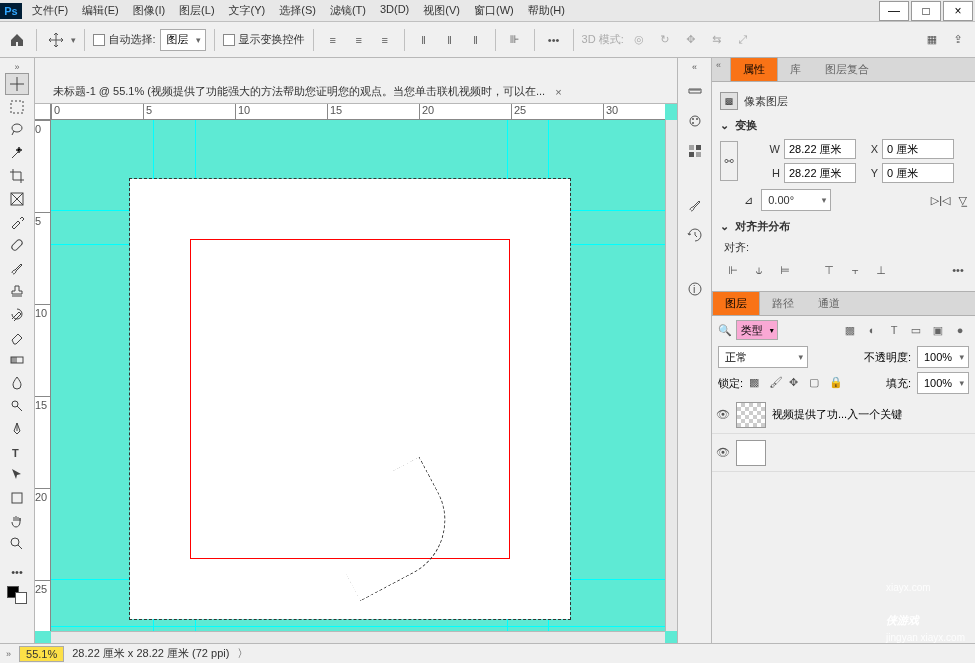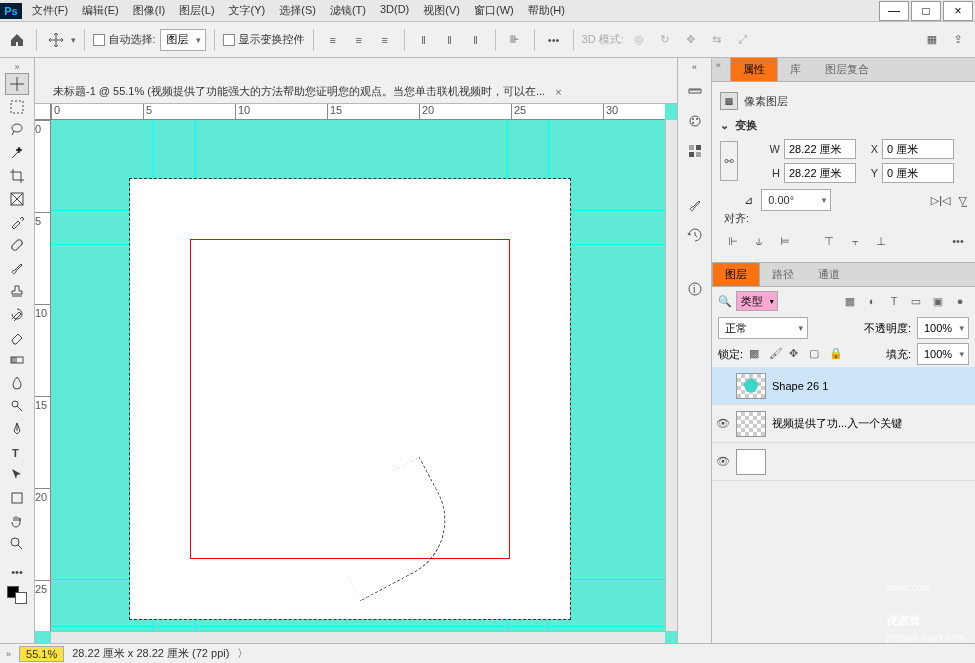--- a/index.html
+++ b/index.html
@@ -408,20 +408,23 @@
       </div>
       <div class="angle-row">
         <span>⊿</span>
         <div class="opt-dd" style="width:70px">
             <span>0.00°</span>
           </div>
         <span style="flex:1"></span>
         <span>▷|◁</span>
         <span>▽̲</span>
       </div>
+      <div class="sect-head">
+          <span>对齐并分布</span>
+        </div>
       <div style="padding-left:4px;color:#333">对齐:</div>
       <div class="align-row">
         <div class="ai">⊩</div>
         <div class="ai">⫝</div>
         <div class="ai">⊨</div>
         <div style="width:10px"></div>
         <div class="ai">⊤</div>
         <div class="ai">⫟</div>
         <div class="ai">⊥</div>
         <div style="flex:1"></div>
@@ -465,27 +468,20 @@
         <span class="li">✥</span>
         <span class="li">▢</span>
         <span class="li">🔒</span>
         <span style="flex:1"></span>
         <span>填充:</span>
         <div class="opt-dd" style="width:52px">
             <span>100%</span>
           </div>
       </div>
       <div class="layer-list">
-        <div class="layer-row sel">
-          <span class="eye"></span>
-          <div class="thumb checker">
-              <div style="position:absolute;inset:4px;background:#3dd6c4;clip-path:polygon(50% 0,90% 40%,70% 90%,30% 90%,10% 40%)"></div>
-            </div>
-          <span class="lname">Shape 26 1</span>
-        </div>
         <div class="layer-row">
           <span class="eye">👁</span>
           <div class="thumb checker"></div>
           <span class="lname">视频提供了功...入一个关键</span>
         </div>
         <div class="layer-row">
           <span class="eye">👁</span>
           <div class="thumb"></div>
           <span class="lname"></span>
         </div>

